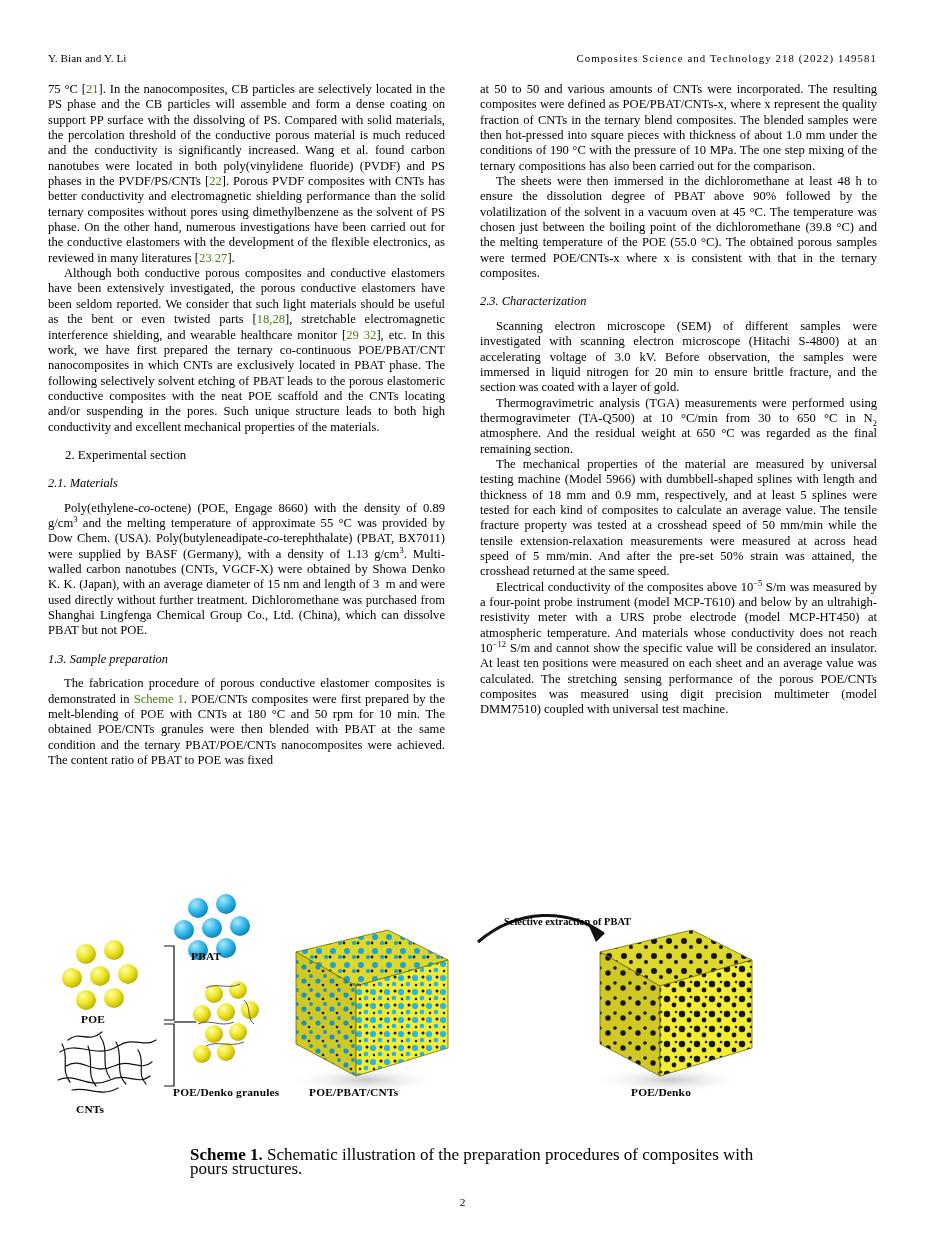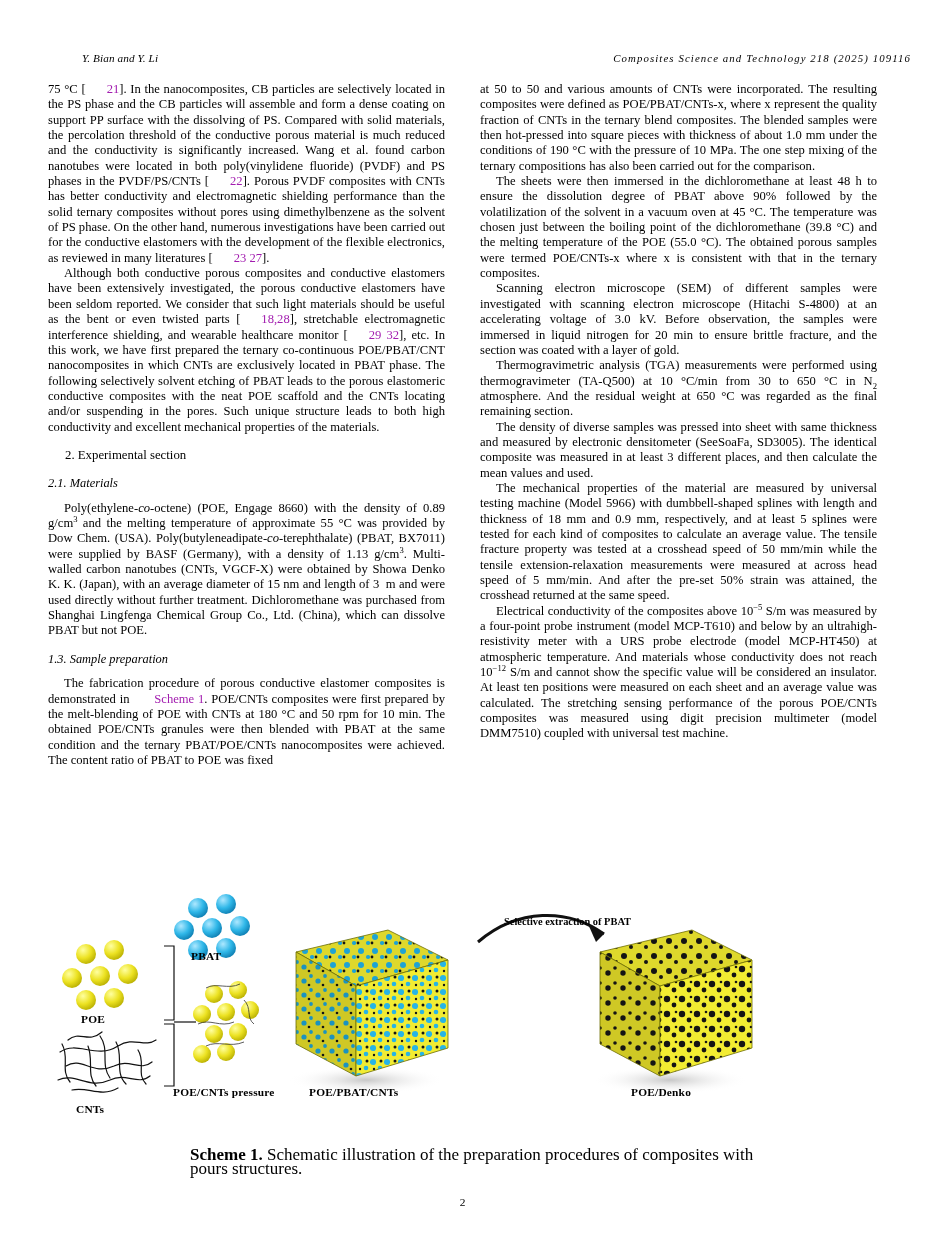--- a/index.html
+++ b/index.html
@@ -22,24 +22,22 @@
     height: 1234px;
   }
   .running-head {
     position: absolute;
     left: 48px;
     top: 52px;
     width: 829px;
     display: flex;
     justify-content: space-between;
     align-items: baseline;
-    font-style: italic;
     font-size: 11.2px;
     letter-spacing: 0.1px;
-    margin-left: 34px;
   }
   .running-head .rh-right {
     letter-spacing: 1.1px;
     font-size: 10.8px;
   }
   .columns {
     position: absolute;
     left: 48px;
     top: 82px;
     width: 829px;
@@ -66,22 +64,21 @@
     margin: 13px 0 9px 17px;
     line-height: 15.4px;
   }
   .subsec-head {
     font-size: 12.4px;
     font-style: italic;
     margin: 13px 0 9px 0;
     line-height: 15.4px;
   }
   .lnk {
-    color: #a21caf;
-    margin-left: 21px;
+    color: #4d7c0f;
   }
   sub, sup {
     font-size: 8.6px;
     line-height: 0;
   }
   .figure-wrap {
     position: absolute;
     left: 48px;
     top: 890px;
     width: 829px;
@@ -125,21 +122,21 @@
   }
   svg { display: block; }
 </style>
 </head>
 <body>
 
 <div class="page">
 
   <div class="running-head">
     <span class="rh-left">Y. Bian and Y. Li</span>
-    <span class="rh-right">Composites Science and Technology 218 (2025) 109116</span>
+    <span class="rh-right">Composites Science and Technology 218 (2022) 149581</span>
   </div>
 
   <div class="columns">
 
     <div class="col">
       <p>75 °C [<span class="lnk">21</span>]. In the nanocomposites, CB particles are selectively located in the PS phase and the CB particles will assemble and form a dense coating on support PP surface with the dissolving of PS. Compared with solid materials, the percolation threshold of the conductive porous material is much reduced and the conductivity is significantly increased. Wang et al. found carbon nanotubes were located in both poly(vinylidene fluoride) (PVDF) and PS phases in the PVDF/PS/CNTs [<span class="lnk">22</span>]. Porous PVDF composites with CNTs has better conductivity and electromagnetic shielding performance than the solid ternary composites without pores using dimethylbenzene as the solvent of PS phase. On the other hand, numerous investigations have been carried out for the conductive elastomers with the development of the flexible electronics, as reviewed in many literatures [<span class="lnk">23 27</span>].</p>
 
       <p class="indent">Although both conductive porous composites and conductive elastomers have been extensively investigated, the porous conductive elastomers have been seldom reported. We consider that such light materials should be useful as the bent or even twisted parts [<span class="lnk">18,28</span>], stretchable electromagnetic interference shielding, and wearable healthcare monitor [<span class="lnk">29 32</span>], etc. In this work, we have first prepared the ternary co-continuous POE/PBAT/CNT nanocomposites in which CNTs are exclusively located in PBAT phase. The following selectively solvent etching of PBAT leads to the porous elastomeric conductive composites with the neat POE scaffold and the CNTs locating and/or suspending in the pores. Such unique structure leads to both high conductivity and excellent mechanical properties of the materials.</p>
 
       <div class="sec-head">2.  Experimental section</div>
@@ -150,26 +147,26 @@
 
       <div class="subsec-head">1.3.  Sample preparation</div>
 
       <p class="indent">The fabrication procedure of porous conductive elastomer composites is demonstrated in <span class="lnk">Scheme 1</span>. POE/CNTs composites were first prepared by the melt-blending of POE with CNTs at 180 °C and 50 rpm for 10 min. The obtained POE/CNTs granules were then blended with PBAT at the same condition and the ternary PBAT/POE/CNTs nanocomposites were achieved. The content ratio of PBAT to POE was fixed</p>
     </div>
 
     <div class="col">
       <p>at 50 to 50 and various amounts of CNTs were incorporated. The resulting composites were defined as POE/PBAT/CNTs-x, where x represent the quality fraction of CNTs in the ternary blend composites. The blended samples were then hot-pressed into square pieces with thickness of about 1.0 mm under the conditions of 190 °C with the pressure of 10 MPa. The one step mixing of the ternary compositions has also been carried out for the comparison.</p>
       <p class="indent">The sheets were then immersed in the dichloromethane at least 48 h to ensure the dissolution degree of PBAT above 90% followed by the volatilization of the solvent in a vacuum oven at 45 °C. The temperature was chosen just between the boiling point of the dichloromethane (39.8 °C) and the melting temperature of the POE (55.0 °C). The obtained porous samples were termed POE/CNTs-x where x is consistent with that in the ternary composites.</p>
 
+      <div class="subsec-head">2.3.  Characterization</div>
 
       <p class="indent">Scanning electron microscope (SEM) of different samples were investigated with scanning electron microscope (Hitachi S-4800) at an accelerating voltage of 3.0 kV. Before observation, the samples were immersed in liquid nitrogen for 20 min to ensure brittle fracture, and the section was coated with a layer of gold.</p>
 
       <p class="indent">Thermogravimetric analysis (TGA) measurements were performed using thermogravimeter (TA-Q500) at 10 °C/min from 30 to 650 °C in N<sub>2</sub> atmosphere. And the residual weight at 650 °C was regarded as the final remaining section.</p>
 
-      <p class="indent">The density of diverse samples was pressed into sheet with same thickness and measured by electronic densitometer (SeeSoaFa, SD3005). The identical composite was measured in at least 3 different places, and then calculate the mean values and used.</p>
 
       <p class="indent">The mechanical properties of the material are measured by universal testing machine (Model 5966) with dumbbell-shaped splines with length and thickness of 18 mm and 0.9 mm, respectively, and at least 5 splines were tested for each kind of composites to calculate an average value. The tensile fracture property was tested at a crosshead speed of 50 mm/min while the tensile extension-relaxation measurements were measured at across head speed of 5 mm/min. And after the pre-set 50% strain was attained, the crosshead returned at the same speed.</p>
 
       <p class="indent">Electrical conductivity of the composites above 10<sup>−5</sup> S/m was measured by a four-point probe instrument (model MCP-T610) and below by an ultrahigh-resistivity meter with a URS probe electrode (model MCP-HT450) at atmospheric temperature. And materials whose conductivity does not reach 10<sup>−12</sup> S/m and cannot show the specific value will be considered an insulator. At least ten positions were measured on each sheet and an average value was calculated. The stretching sensing performance of the porous POE/CNTs composites was measured using digit precision multimeter (model DMM7510) coupled with universal test machine.</p>
     </div>
   </div>
 
   <div class="figure-wrap">
     <div class="figure-canvas">
 
@@ -299,21 +296,21 @@
 
         <g>
           <path d="M430 52 C 470 18, 520 18, 556 44" fill="none" stroke="#111111" stroke-width="3"></path>
           <polygon points="556,44 540,34 548,52" fill="#111111"></polygon>
         </g>
       </svg>
 
       <div class="fig-label" style="left:33px; top:123px;">POE</div>
       <div class="fig-label" style="left:143px; top:60px;">PBAT</div>
       <div class="fig-label" style="left:28px; top:213px;text-align:center;">CNTs</div>
-      <div class="fig-label" style="left:125px; top:196px;">POE/CNTs pressure</div>
+      <div class="fig-label" style="left:125px; top:196px;">POE/Denko granules</div>
       <div class="fig-label" style="left:261px; top:196px;">POE/PBAT/CNTs</div>
       <div class="fig-label" style="left:583px; top:196px;">POE/Denko</div>
       <div class="fig-label-small" style="left:456px; top:26px;">Selective extraction of PBAT</div>
     </div>
 
     <div class="fig-caption">
       <b>Scheme 1.</b>
       <span>Schematic illustration of the preparation procedures of composites with pours structures.</span>
     </div>
   </div>

